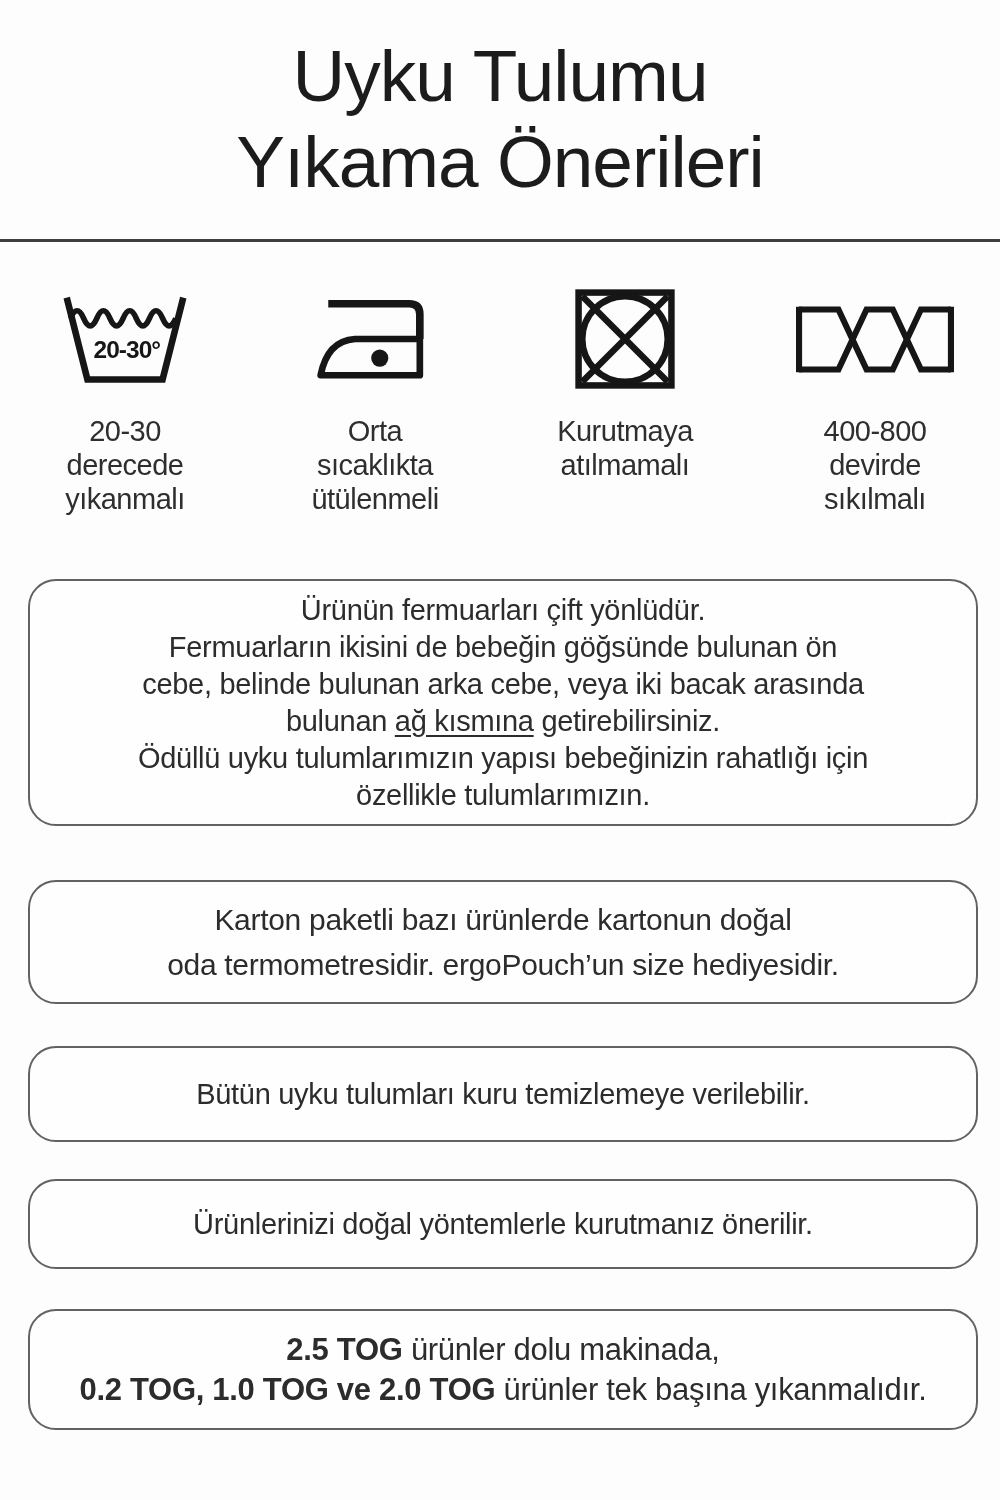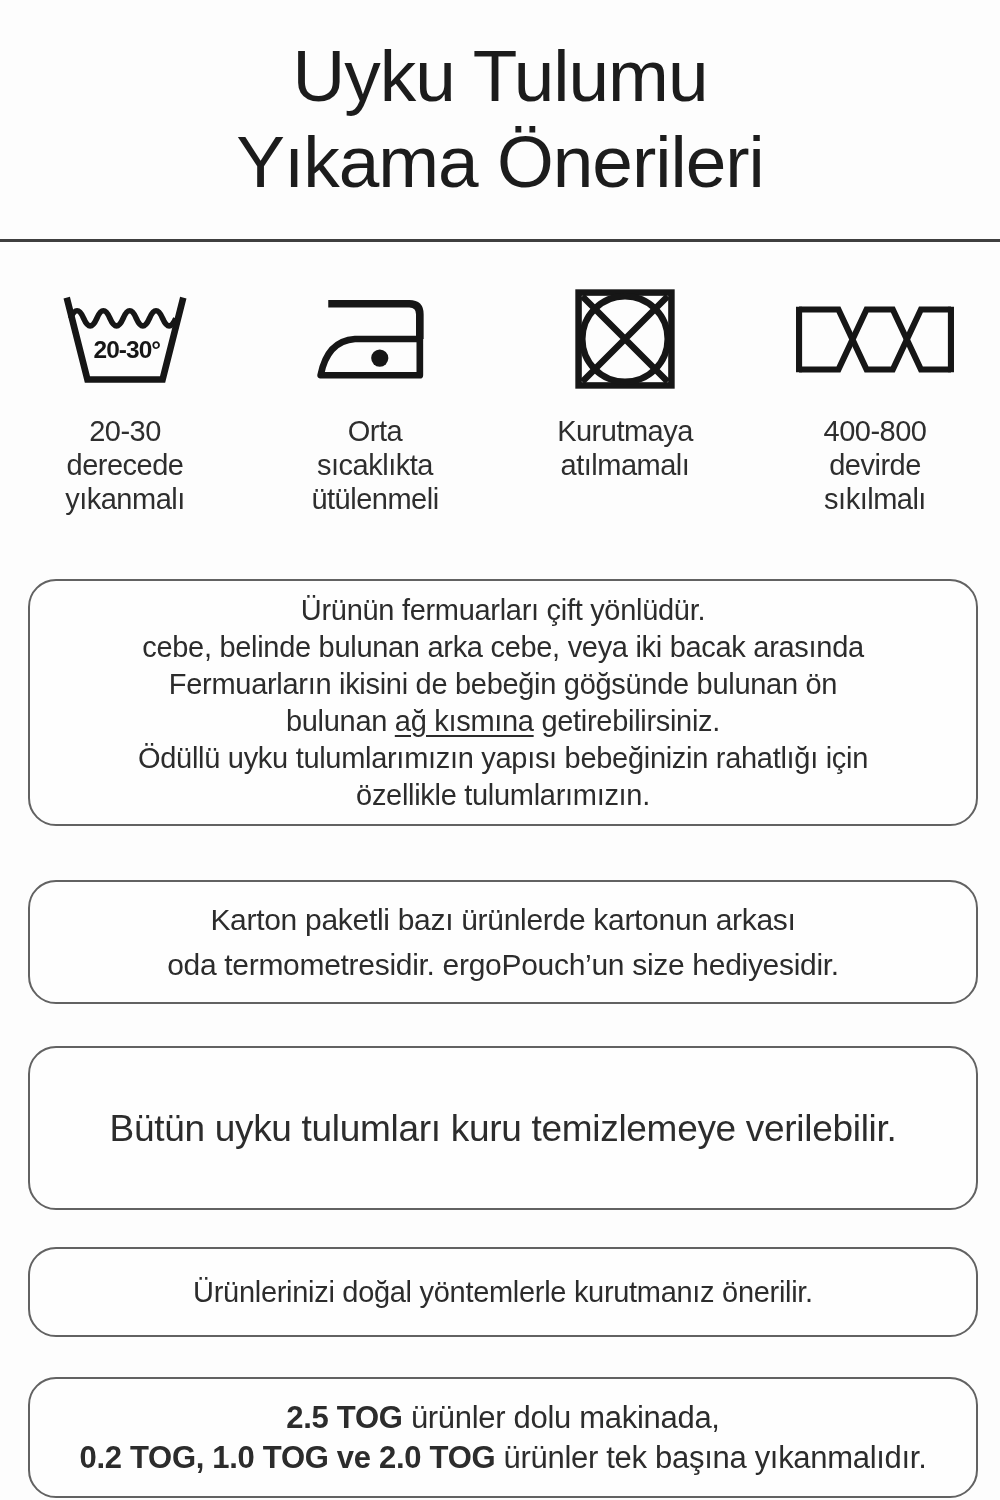--- a/index.html
+++ b/index.html
@@ -50,21 +50,21 @@
     background:#fefefe;
     display:flex;flex-direction:column;
     align-items:center;justify-content:center;
     text-align:center;
     color:#2c2c2c;
     letter-spacing:-0.3px;
   }
   .line{white-space:nowrap;}
   .box-zipper {margin-top:63px;height:247px;font-size:29px;line-height:37px;}
   .box-thermo {margin-top:54px;height:124px;font-size:30px;line-height:45px;}
-  .box-dry    {margin-top:42px;height:164px;font-size:37px;line-height:37px;}
+  .box-dry    {margin-top:42px;height:96px;font-size:29px;line-height:37px;}
   .box-natural{margin-top:37px;height:90px;font-size:29px;line-height:37px;}
   .box-tog    {margin-top:40px;height:121px;font-size:31px;line-height:40px;}
   .box-zipper u{
     text-decoration:underline;
     text-underline-offset:4px;
     text-decoration-thickness:2px;
   }
   b{font-weight:bold;}
 </style>
 </head>
@@ -136,29 +136,29 @@
       <div class="icon-caption">
         <div>400-800</div>
         <div>devirde</div>
         <div>sıkılmalı</div>
       </div>
     </div>
   </div>
 
   <div class="info-box box-zipper">
     <div class="line">Ürünün fermuarları çift yönlüdür.</div>
+    <div class="line">Fermuarların ikisini de bebeğin göğsünde bulunan ön</div>
     <div class="line">cebe, belinde bulunan arka cebe, veya iki bacak arasında</div>
-    <div class="line">Fermuarların ikisini de bebeğin göğsünde bulunan ön</div>
     <div class="line"><span>bulunan </span><u>ağ kısmına</u><span> getirebilirsiniz.</span></div>
     <div class="line">Ödüllü uyku tulumlarımızın yapısı bebeğinizin rahatlığı için</div>
     <div class="line">özellikle tulumlarımızın.</div>
   </div>
 
   <div class="info-box box-thermo">
-    <div class="line">Karton paketli bazı ürünlerde kartonun arkası</div>
+    <div class="line">Karton paketli bazı ürünlerde kartonun doğal</div>
     <div class="line">oda termometresidir. ergoPouch’un size hediyesidir.</div>
   </div>
 
   <div class="info-box box-dry">
     <div class="line">Bütün uyku tulumları kuru temizlemeye verilebilir.</div>
   </div>
 
   <div class="info-box box-natural">
     <div class="line">Ürünlerinizi doğal yöntemlerle kurutmanız önerilir.</div>
   </div>

